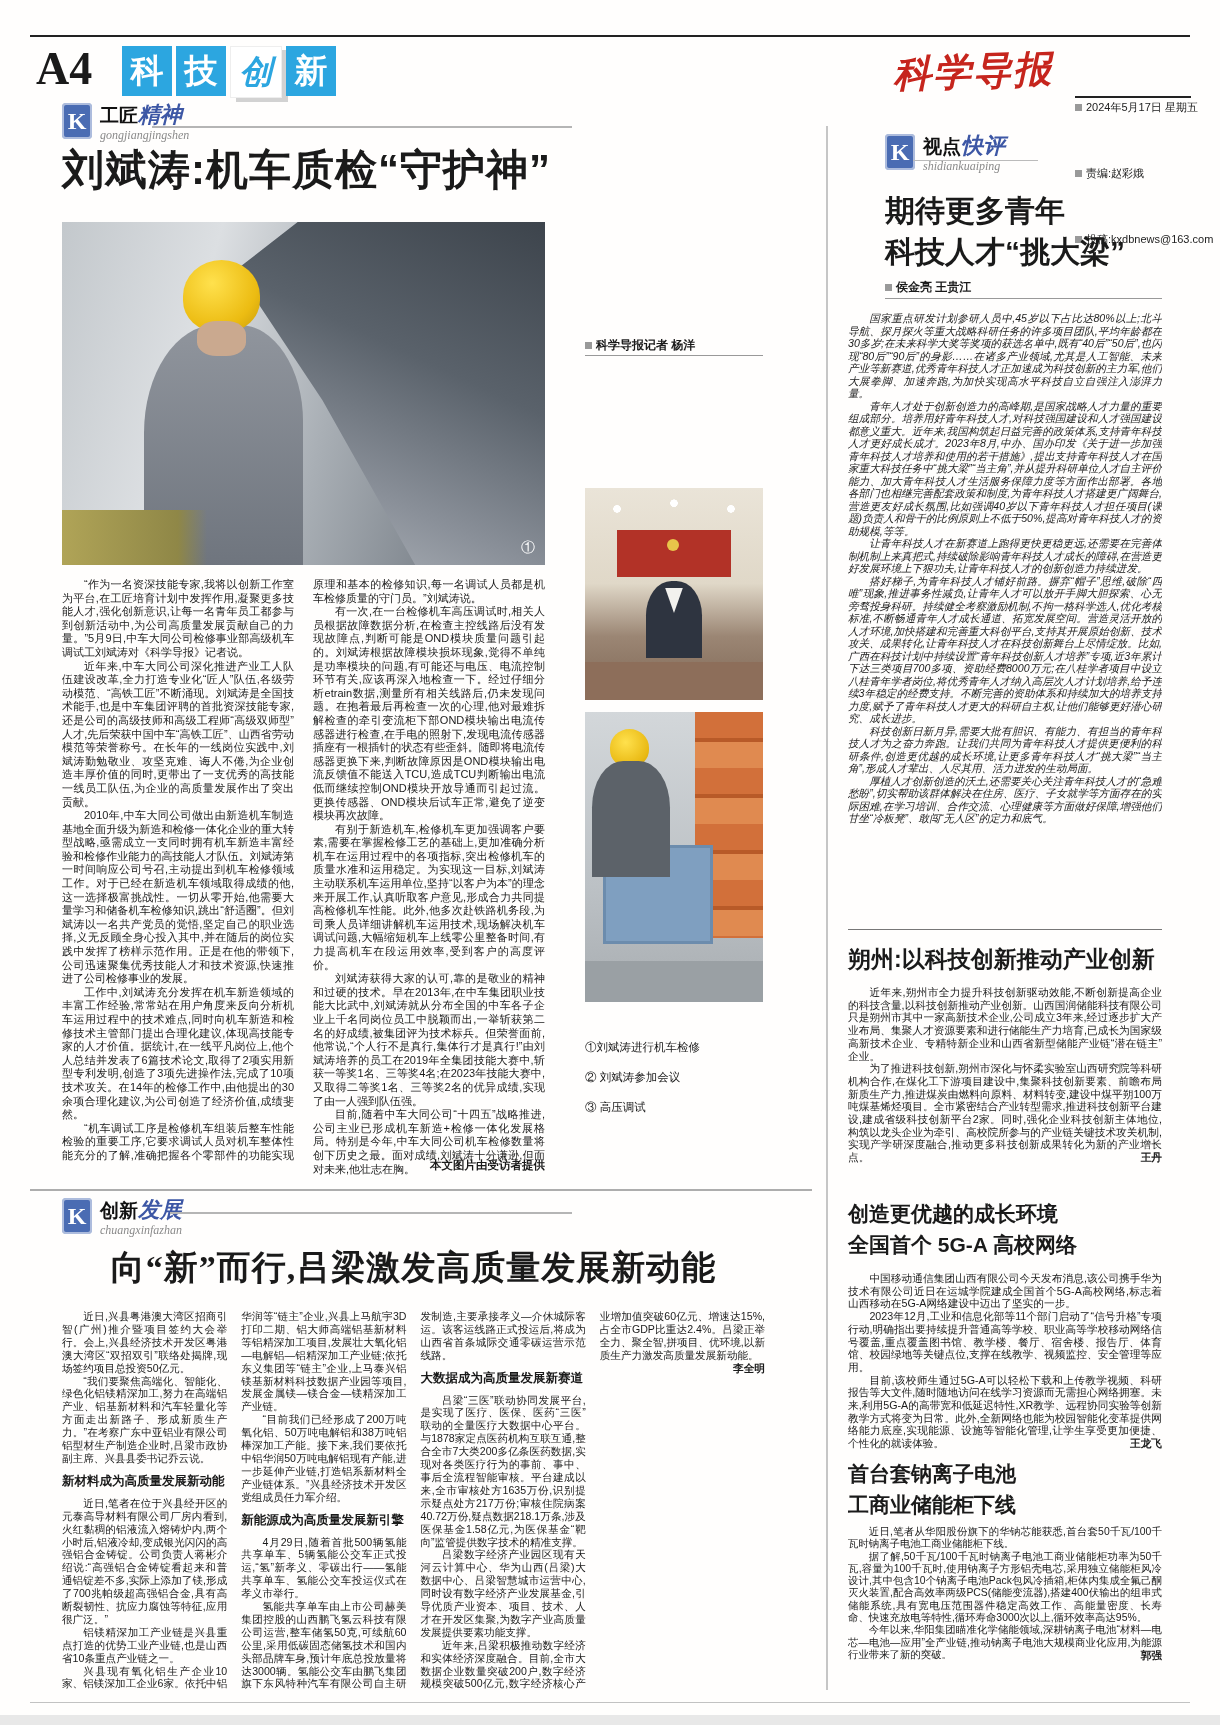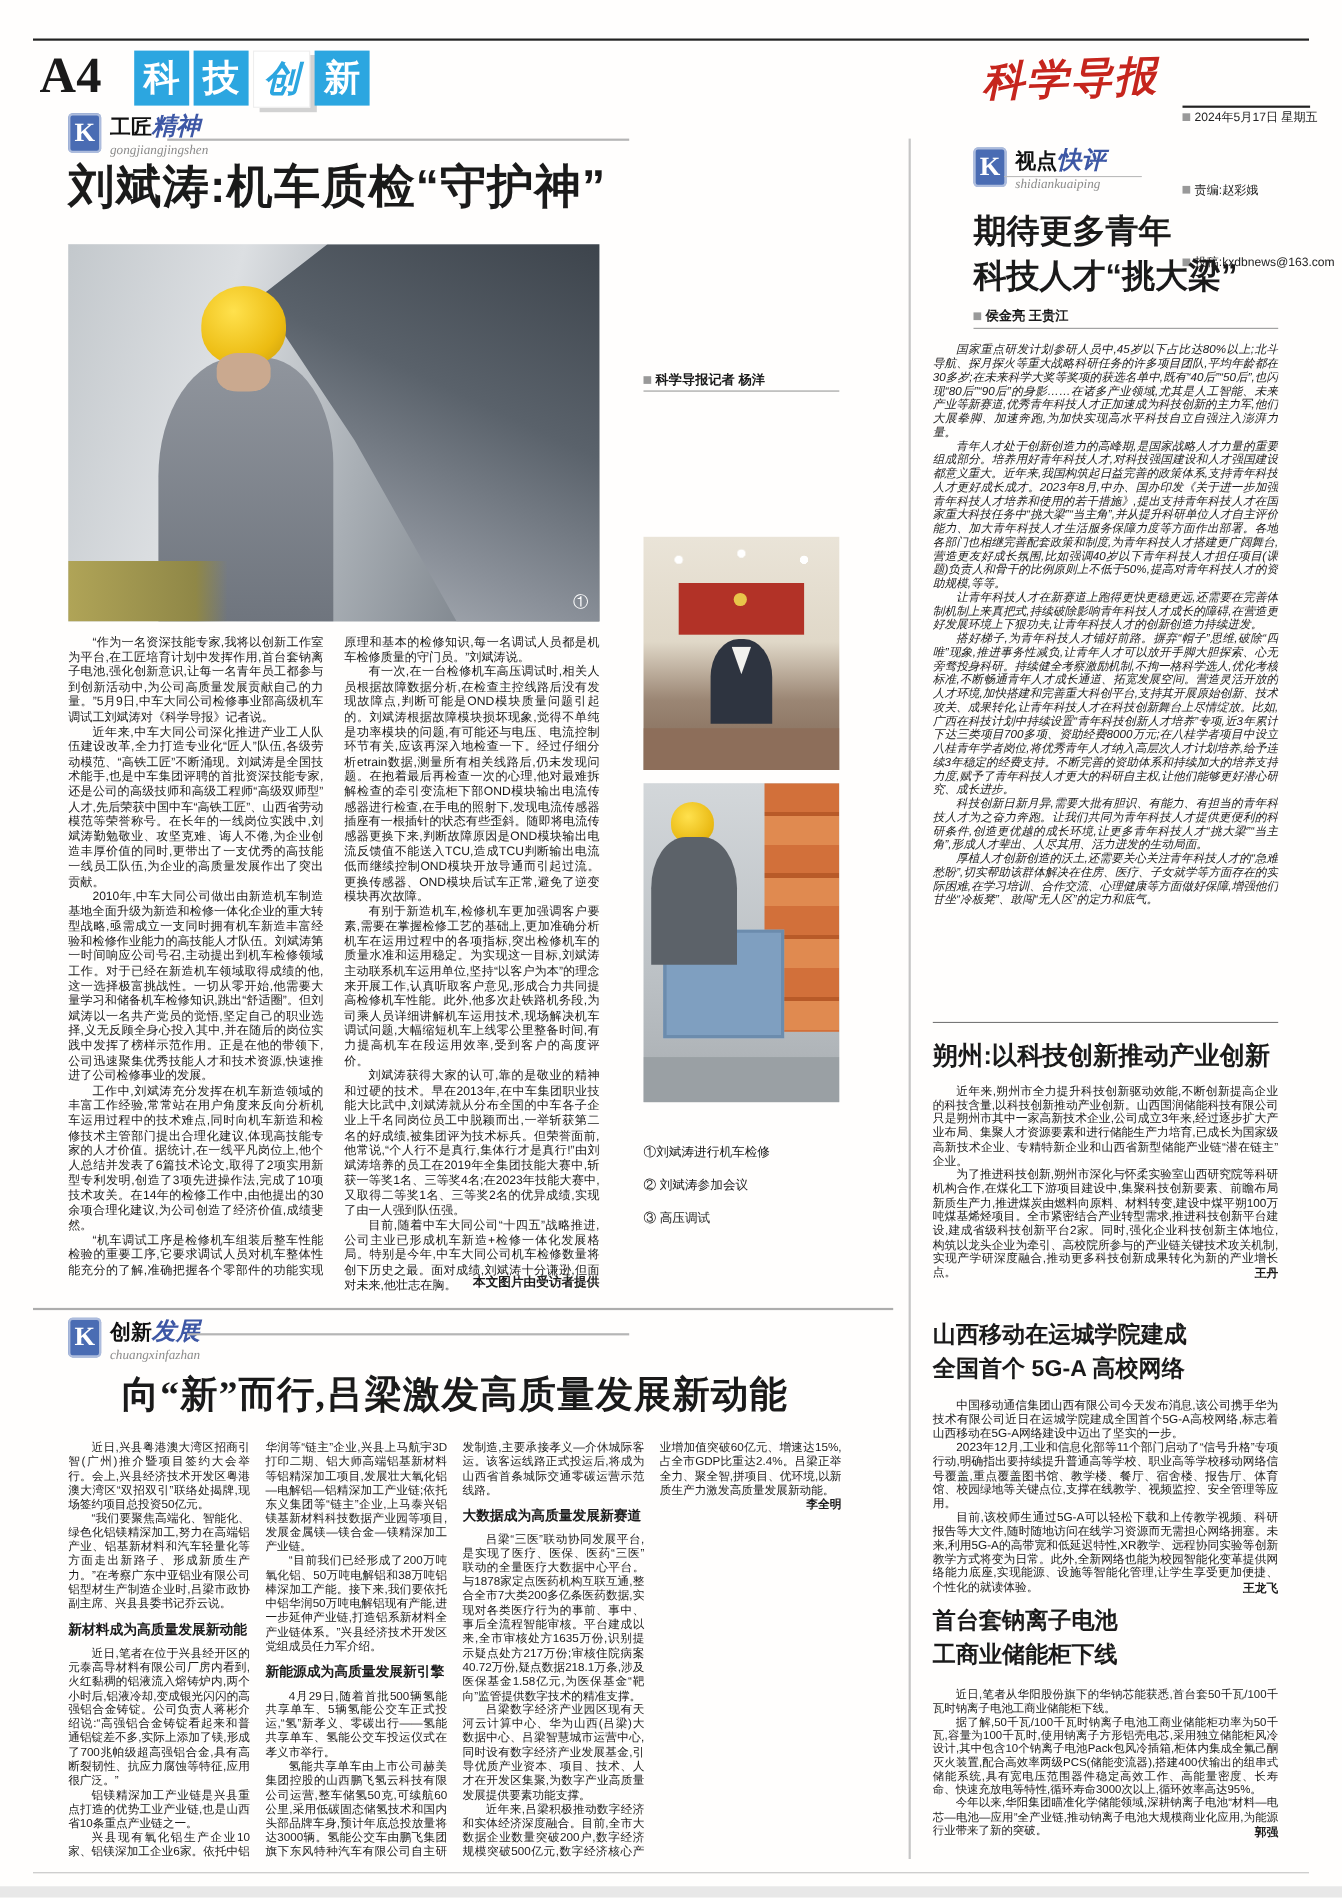--- a/index.html
+++ b/index.html
@@ -164,21 +164,21 @@
     <div class="p3-shelf"></div>
     <div class="p3-panel"></div>
     <div class="p3-btn1"></div>
     <div class="p3-btn2"></div>
     <div class="p3-helmet"></div>
     <div class="p3-body"></div>
     <div class="p3-bench"></div>
   </div>
 
   <div class="abs main-text">
-      <p class="body-p">“作为一名资深技能专家,我将以创新工作室为平台,在工匠培育计划中发挥作用,首台套钠离子电池,强化创新意识,让每一名青年员工都参与到创新活动中,为公司高质量发展贡献自己的力量。”5月9日,中车大同公司检修事业部高级机车调试工刘斌涛对《科学导报》记者说。</p>
+      <p class="body-p">“作为一名资深技能专家,我将以创新工作室为平台,在工匠培育计划中发挥作用,凝聚更多技能人才,强化创新意识,让每一名青年员工都参与到创新活动中,为公司高质量发展贡献自己的力量。”5月9日,中车大同公司检修事业部高级机车调试工刘斌涛对《科学导报》记者说。</p>
       <p class="body-p">近年来,中车大同公司深化推进产业工人队伍建设改革,全力打造专业化“匠人”队伍,各级劳动模范、“高铁工匠”不断涌现。刘斌涛是全国技术能手,也是中车集团评聘的首批资深技能专家,还是公司的高级技师和高级工程师“高级双师型”人才,先后荣获中国中车“高铁工匠”、山西省劳动模范等荣誉称号。在长年的一线岗位实践中,刘斌涛勤勉敬业、攻坚克难、诲人不倦,为企业创造丰厚价值的同时,更带出了一支优秀的高技能一线员工队伍,为企业的高质量发展作出了突出贡献。</p>
       <p class="body-p">2010年,中车大同公司做出由新造机车制造基地全面升级为新造和检修一体化企业的重大转型战略,亟需成立一支同时拥有机车新造丰富经验和检修作业能力的高技能人才队伍。刘斌涛第一时间响应公司号召,主动提出到机车检修领域工作。对于已经在新造机车领域取得成绩的他,这一选择极富挑战性。一切从零开始,他需要大量学习和储备机车检修知识,跳出“舒适圈”。但刘斌涛以一名共产党员的觉悟,坚定自己的职业选择,义无反顾全身心投入其中,并在随后的岗位实践中发挥了榜样示范作用。正是在他的带领下,公司迅速聚集优秀技能人才和技术资源,快速推进了公司检修事业的发展。</p>
       <p class="body-p">工作中,刘斌涛充分发挥在机车新造领域的丰富工作经验,常常站在用户角度来反向分析机车运用过程中的技术难点,同时向机车新造和检修技术主管部门提出合理化建议,体现高技能专家的人才价值。据统计,在一线平凡岗位上,他个人总结并发表了6篇技术论文,取得了2项实用新型专利发明,创造了3项先进操作法,完成了10项技术攻关。在14年的检修工作中,由他提出的30余项合理化建议,为公司创造了经济价值,成绩斐然。</p>
       <p class="body-p">“机车调试工序是检修机车组装后整车性能检验的重要工序,它要求调试人员对机车整体性能充分的了解,准确把握各个零部件的功能实现原理和基本的检修知识,每一名调试人员都是机车检修质量的守门员。”刘斌涛说。</p>
       <p class="body-p">有一次,在一台检修机车高压调试时,相关人员根据故障数据分析,在检查主控线路后没有发现故障点,判断可能是OND模块质量问题引起的。刘斌涛根据故障模块损坏现象,觉得不单纯是功率模块的问题,有可能还与电压、电流控制环节有关,应该再深入地检查一下。经过仔细分析etrain数据,测量所有相关线路后,仍未发现问题。在抱着最后再检查一次的心理,他对最难拆解检查的牵引变流柜下部OND模块输出电流传感器进行检查,在手电的照射下,发现电流传感器插座有一根插针的状态有些歪斜。随即将电流传感器更换下来,判断故障原因是OND模块输出电流反馈值不能送入TCU,造成TCU判断输出电流低而继续控制OND模块开放导通而引起过流。更换传感器、OND模块后试车正常,避免了逆变模块再次故障。</p>
       <p class="body-p">有别于新造机车,检修机车更加强调客户要素,需要在掌握检修工艺的基础上,更加准确分析机车在运用过程中的各项指标,突出检修机车的质量水准和运用稳定。为实现这一目标,刘斌涛主动联系机车运用单位,坚持“以客户为本”的理念来开展工作,认真听取客户意见,形成合力共同提高检修机车性能。此外,他多次赴铁路机务段,为司乘人员详细讲解机车运用技术,现场解决机车调试问题,大幅缩短机车上线零公里整备时间,有力提高机车在段运用效率,受到客户的高度评价。</p>
       <p class="body-p">刘斌涛获得大家的认可,靠的是敬业的精神和过硬的技术。早在2013年,在中车集团职业技能大比武中,刘斌涛就从分布全国的中车各子企业上千名同岗位员工中脱颖而出,一举斩获第二名的好成绩,被集团评为技术标兵。但荣誉面前,他常说,“个人行不是真行,集体行才是真行!”由刘斌涛培养的员工在2019年全集团技能大赛中,斩获一等奖1名、三等奖4名;在2023年技能大赛中,又取得二等奖1名、三等奖2名的优异成绩,实现了由一人强到队伍强。</p>
       <p class="body-p">目前,随着中车大同公司“十四五”战略推进,公司主业已形成机车新造+检修一体化发展格局。特别是今年,中车大同公司机车检修数量将创下历史之最。面对成绩,刘斌涛十分谦逊,但面对未来,他壮志在胸。</p>
     </div>
 
@@ -221,37 +221,37 @@
     <h3 class="rc-h1">朔州:以科技创新推动产业创新</h3>
     <div class="rc-body">
         <p class="body-p">近年来,朔州市全力提升科技创新驱动效能,不断创新提高企业的科技含量,以科技创新推动产业创新。山西国润储能科技有限公司只是朔州市其中一家高新技术企业,公司成立3年来,经过逐步扩大产业布局、集聚人才资源要素和进行储能生产力培育,已成长为国家级高新技术企业、专精特新企业和山西省新型储能产业链“潜在链主”企业。</p>
         <p class="body-p">为了推进科技创新,朔州市深化与怀柔实验室山西研究院等科研机构合作,在煤化工下游项目建设中,集聚科技创新要素、前瞻布局新质生产力,推进煤炭由燃料向原料、材料转变,建设中煤平朔100万吨煤基烯烃项目。全市紧密结合产业转型需求,推进科技创新平台建设,建成省级科技创新平台2家。同时,强化企业科技创新主体地位,构筑以龙头企业为牵引、高校院所参与的产业链关键技术攻关机制,实现产学研深度融合,推动更多科技创新成果转化为新的产业增长点。</p>
       </div>
     <p class="sig-line">王丹</p>
   </div>
 
   <div class="rc-art" style="top:1198px;">
     <h3 class="rc-h2" style="margin:0;">
-      <span>山西移动在运城学院建成</span><br>
+      <span>创造更优越的成长环境</span><br>
       <span>全国首个 5G-A 高校网络</span>
     </h3>
     <div class="rc-body">
         <p class="body-p">中国移动通信集团山西有限公司今天发布消息,该公司携手华为技术有限公司近日在运城学院建成全国首个5G-A高校网络,标志着山西移动在5G-A网络建设中迈出了坚实的一步。</p>
         <p class="body-p">2023年12月,工业和信息化部等11个部门启动了“信号升格”专项行动,明确指出要持续提升普通高等学校、职业高等学校移动网络信号覆盖,重点覆盖图书馆、教学楼、餐厅、宿舍楼、报告厅、体育馆、校园绿地等关键点位,支撑在线教学、视频监控、安全管理等应用。</p>
         <p class="body-p">目前,该校师生通过5G-A可以轻松下载和上传教学视频、科研报告等大文件,随时随地访问在线学习资源而无需担心网络拥塞。未来,利用5G-A的高带宽和低延迟特性,XR教学、远程协同实验等创新教学方式将变为日常。此外,全新网络也能为校园智能化变革提供网络能力底座,实现能源、设施等智能化管理,让学生享受更加便捷、个性化的就读体验。</p>
       </div>
     <p class="sig-line">王龙飞</p>
   </div>
 
   <div class="rc-art" style="top:1458px;">
     <h3 class="rc-h2" style="margin:0;">
       <span>首台套钠离子电池</span><br>
       <span>工商业储能柜下线</span>
     </h3>
-    <div class="rc-body" style="font-size:10.4px;line-height:12.3px;margin-top:16px;">
+    <div class="rc-body" style="font-size:10.4px;line-height:12.3px;margin-top:6px;">
         <p class="body-p">近日,笔者从华阳股份旗下的华钠芯能获悉,首台套50千瓦/100千瓦时钠离子电池工商业储能柜下线。</p>
         <p class="body-p">据了解,50千瓦/100千瓦时钠离子电池工商业储能柜功率为50千瓦,容量为100千瓦时,使用钠离子方形铝壳电芯,采用独立储能柜风冷设计,其中包含10个钠离子电池Pack包风冷插箱,柜体内集成全氟己酮灭火装置,配合高效率两级PCS(储能变流器),搭建400伏输出的组串式储能系统,具有宽电压范围器件稳定高效工作、高能量密度、长寿命、快速充放电等特性,循环寿命3000次以上,循环效率高达95%。</p>
         <p class="body-p">今年以来,华阳集团瞄准化学储能领域,深耕钠离子电池“材料—电芯—电池—应用”全产业链,推动钠离子电池大规模商业化应用,为能源行业带来了新的突破。</p>
       </div>
     <p class="sig-line" style="margin-top:-12.3px;">郭强</p>
   </div>
 
   <div class="rule sec-divider"></div>
 
   <div class="abs badge cf-badge">

